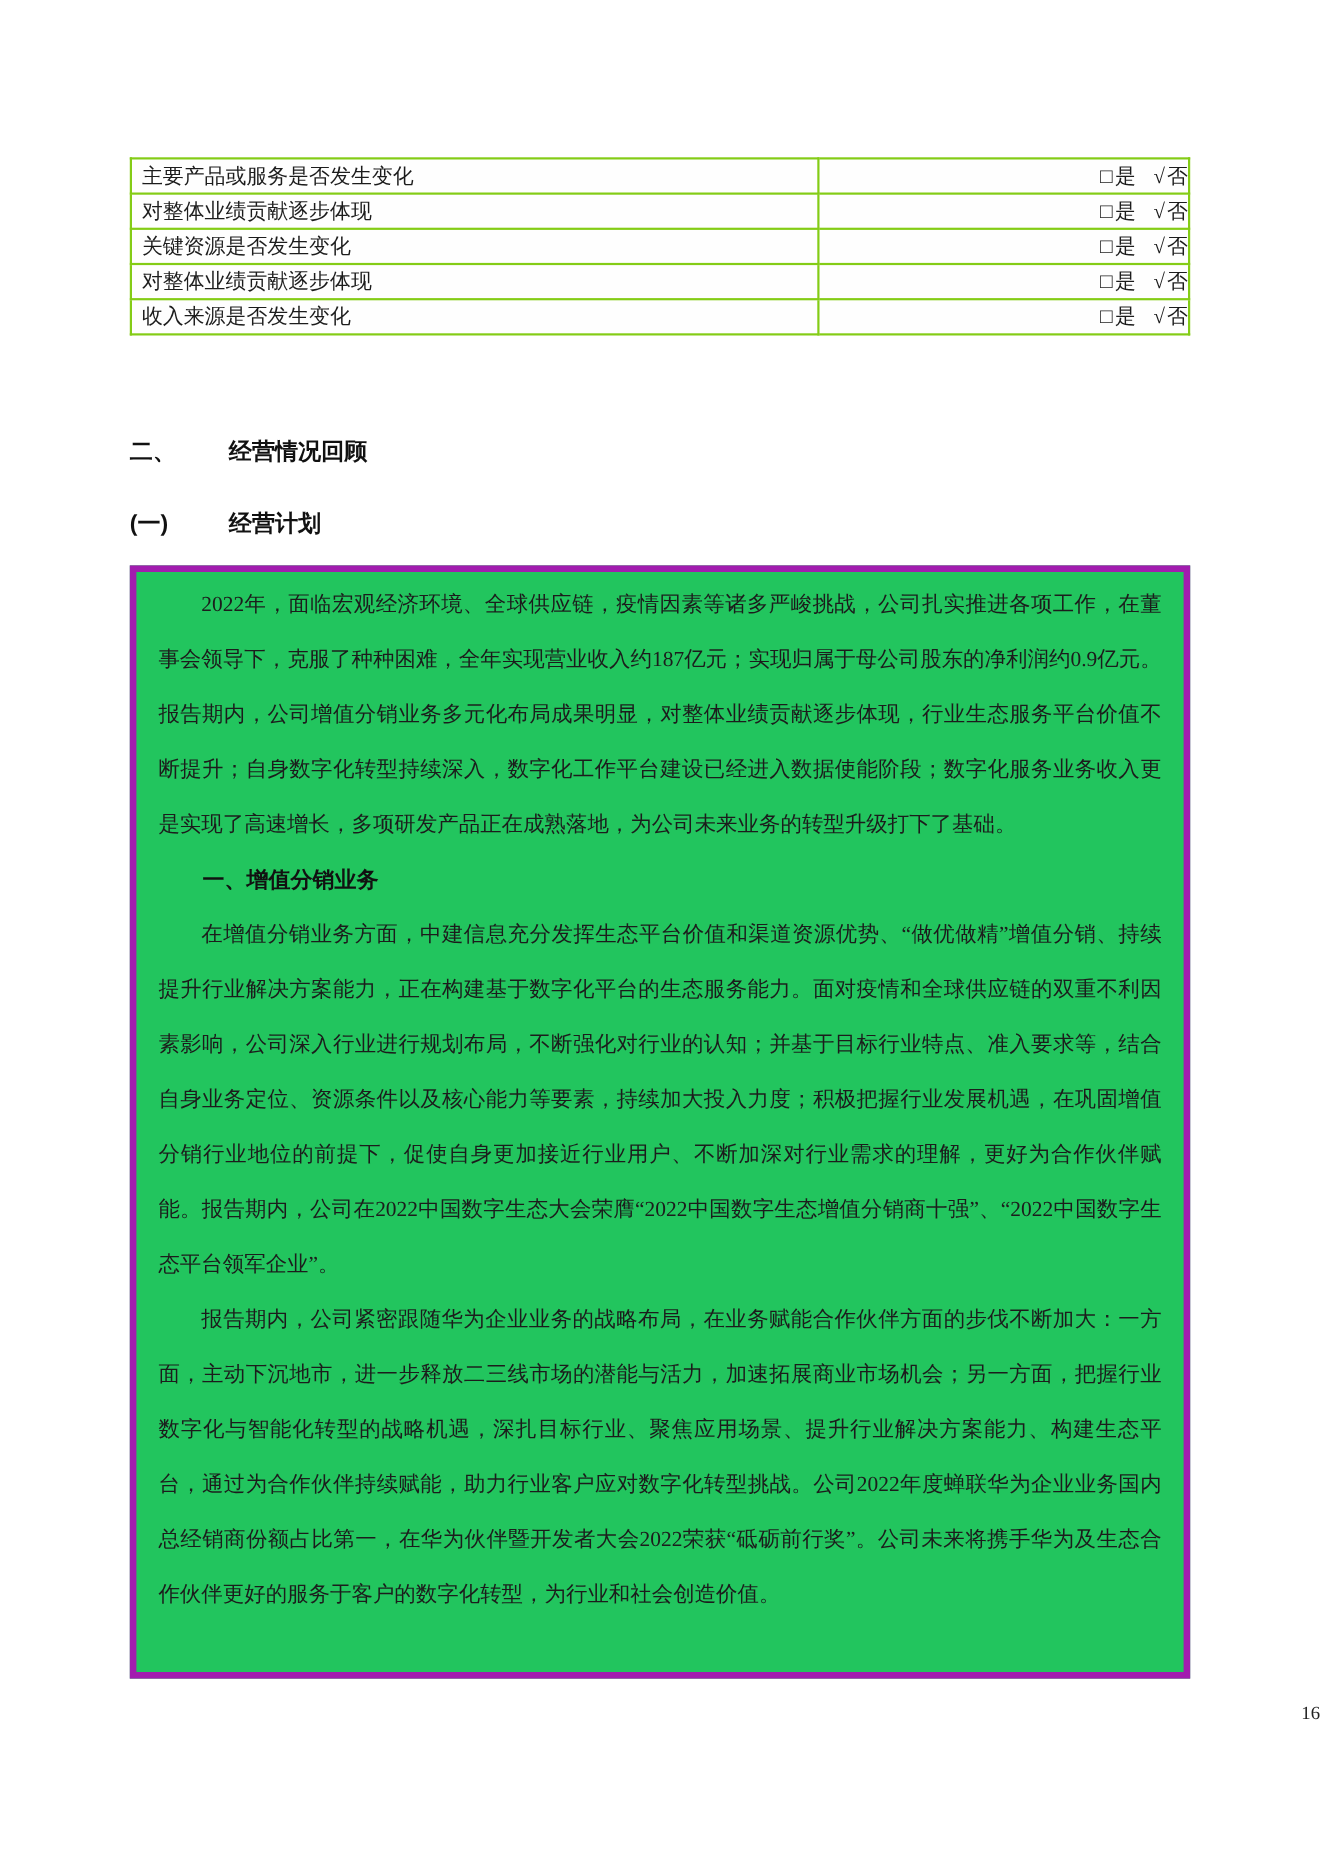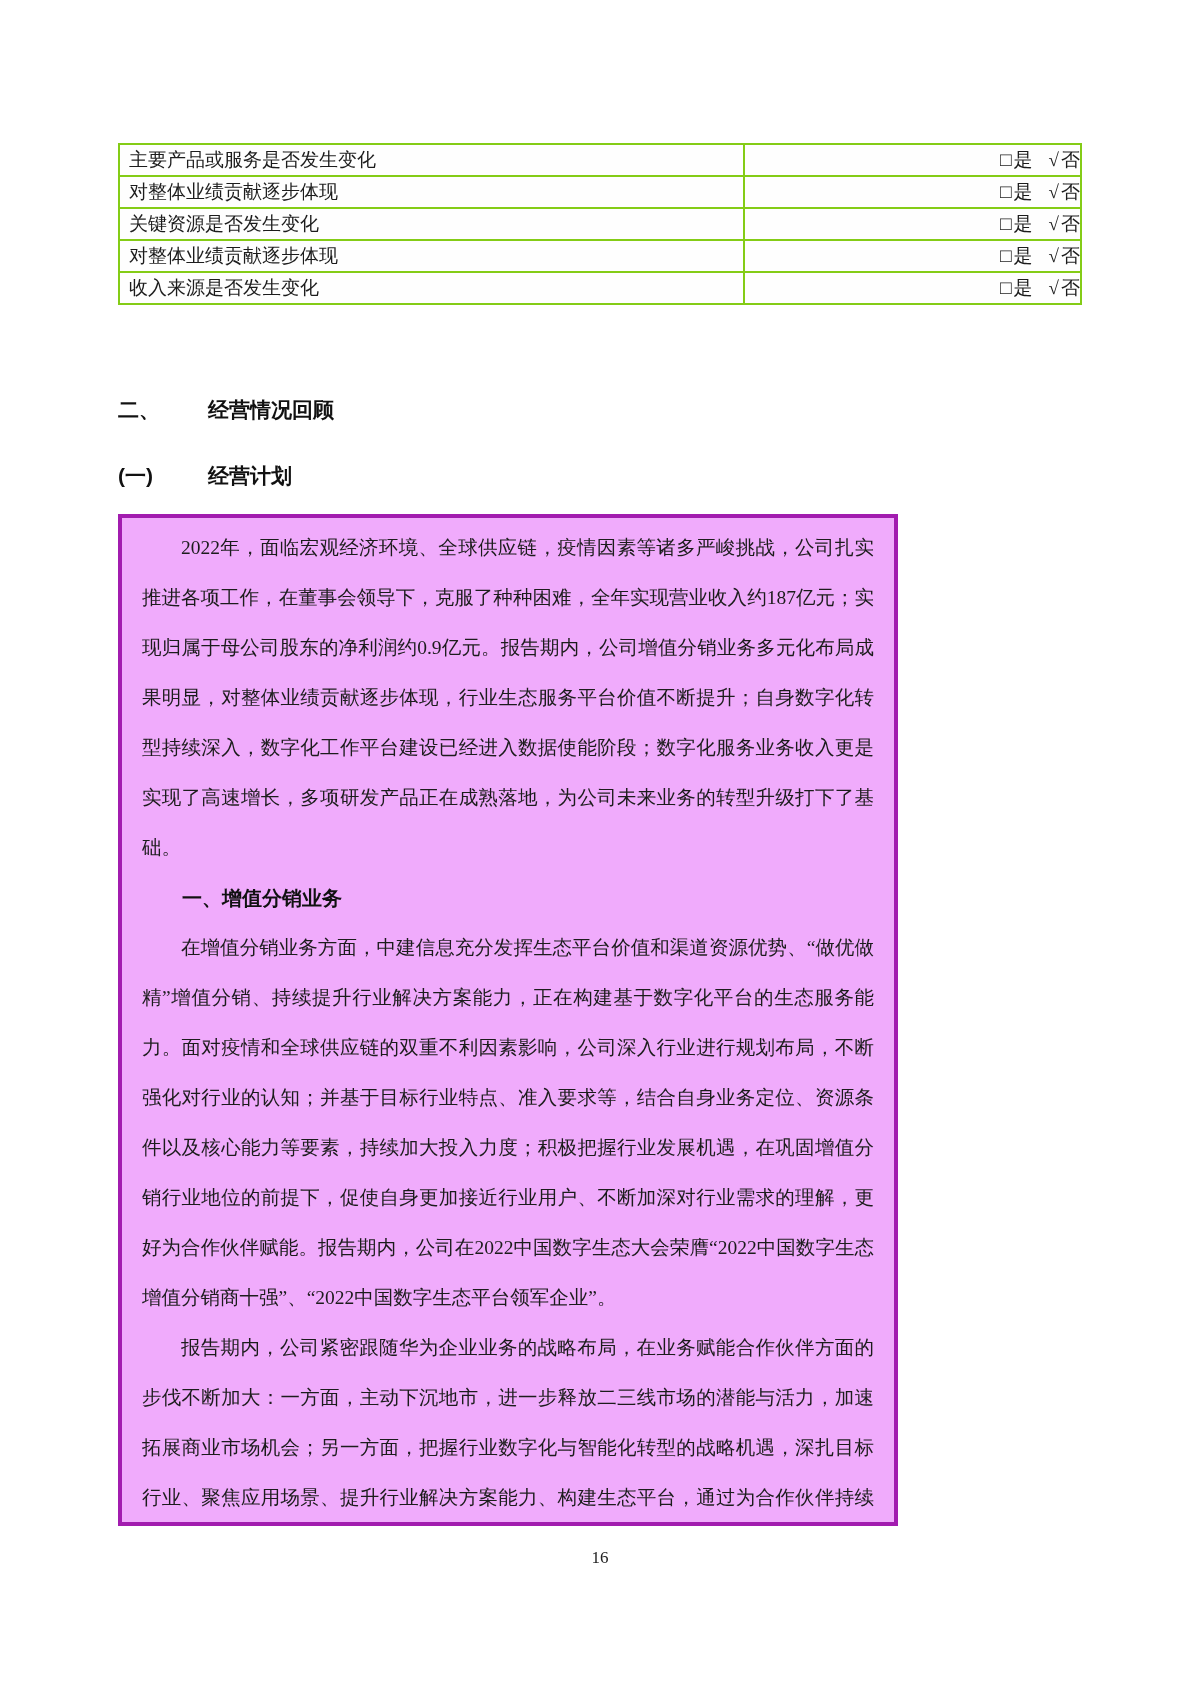--- a/index.html
+++ b/index.html
@@ -51,24 +51,24 @@
   }
   .heading .h-num { display: inline-block; width: 90px; flex: 0 0 90px; }
   .h-section    { top: 396px; }
   .h-subsection { top: 462px; }
 
   
   .content-box {
     position: absolute;
     left: 118px;
     top: 514px;
-    width: 780px;
+    width: 964px;
     height: 1012px;
-    border: 4px solid #a21caf;
-    background: #f0abfc;
+    border: 6px solid #a21caf;
+    background: #22c55e;
     padding: 5px 20px 0 20px;
     overflow: hidden;
   }
   .content-box p {
     font-size: 19.5px;
     line-height: 50px;
     text-align: justify;
     text-indent: 2em;
     color: #1c1c1c;
   }
@@ -81,21 +81,21 @@
     color: #111;
     text-align: left;
   }
 
   
   .page-footer {
     position: absolute;
     top: 1548px;
     left: 0;
     width: 100%;
-    text-align: center;
+    text-align: right;
     font-size: 17px;
     color: #222;
   }
 </style>
 </head>
 <body>
 
 <div class="page">
 
   <table class="qtable">

